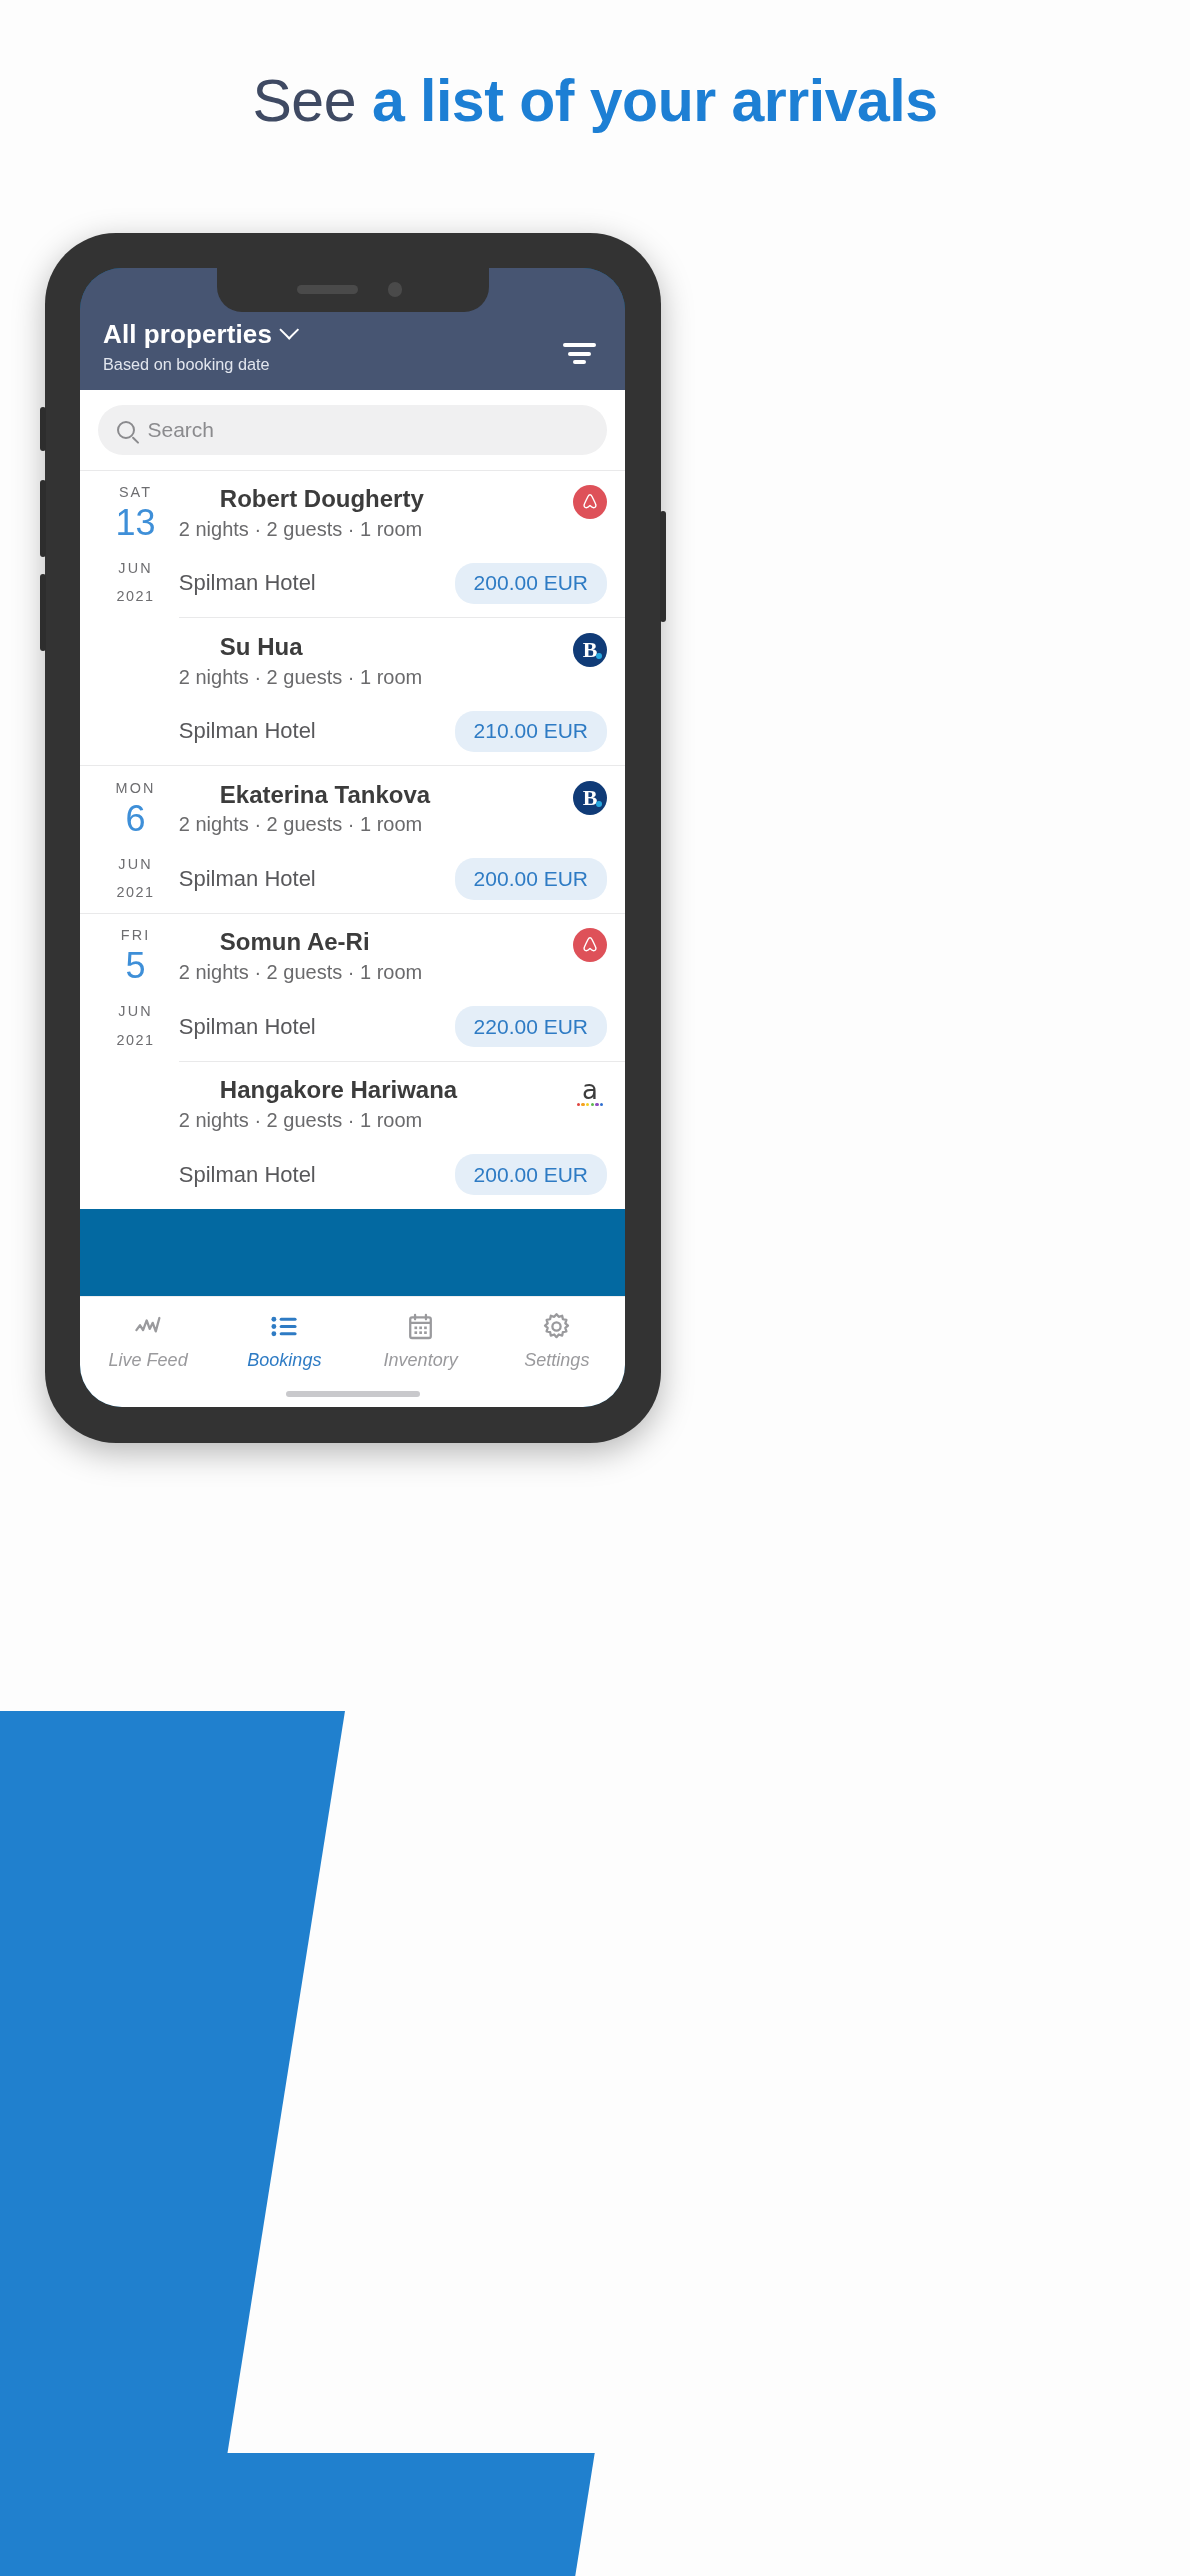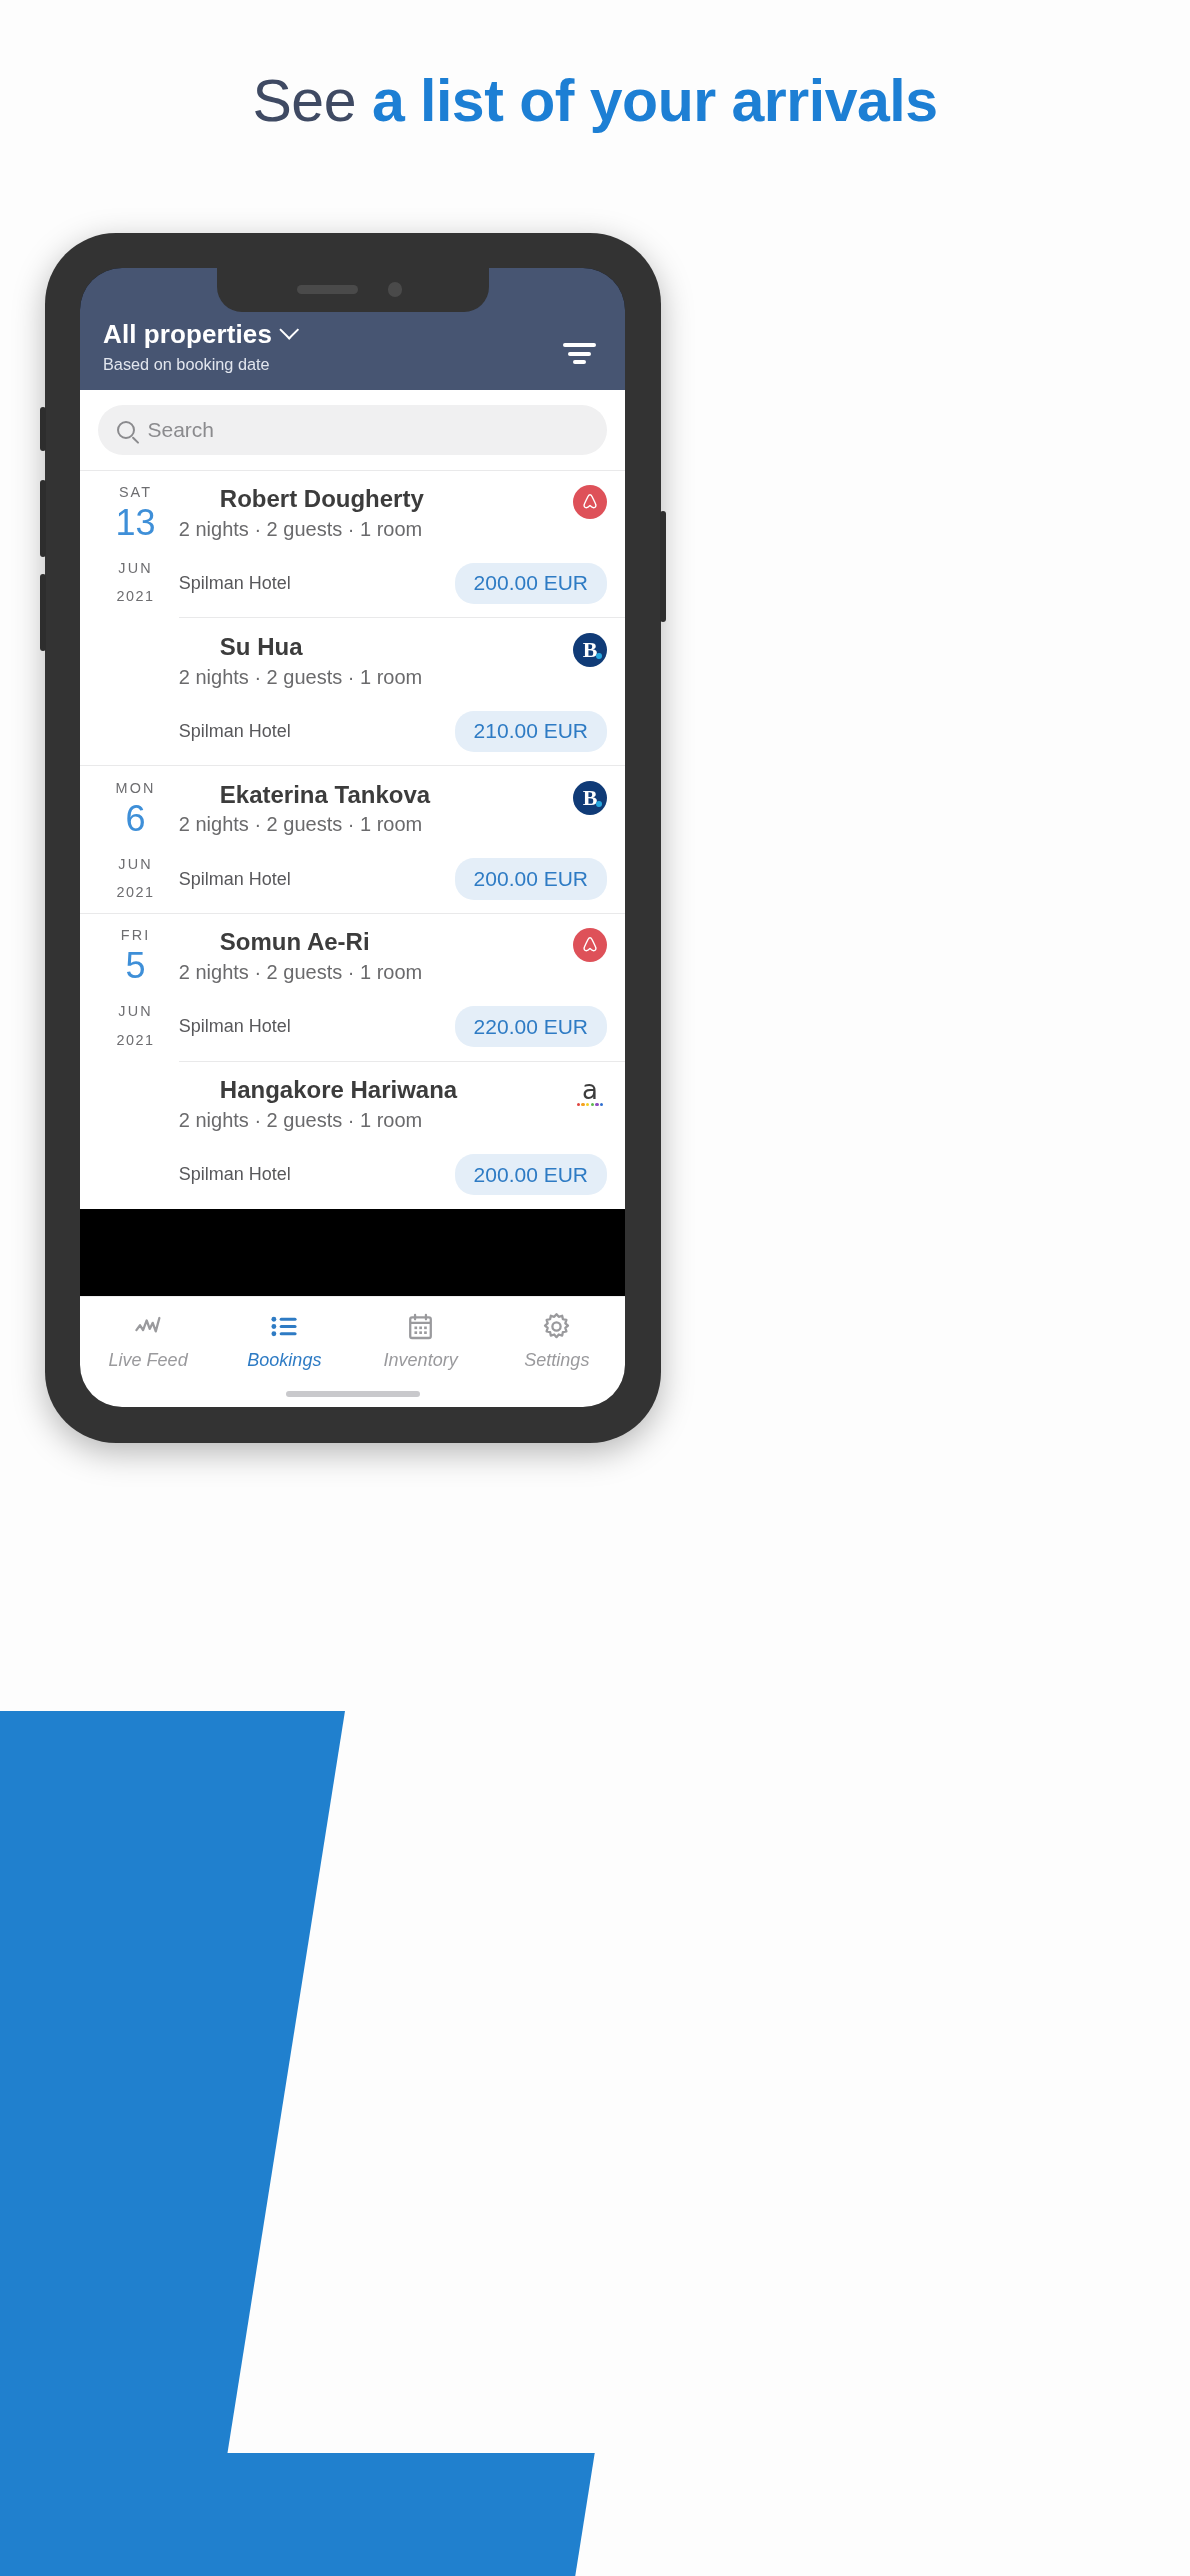--- a/index.html
+++ b/index.html
@@ -45,21 +45,21 @@
     position: absolute; left: 45px; top: 233px;
     width: 616px; height: 1210px;
     background: #333333;
     border-radius: 71px;
     box-shadow: 0 9.6px 33px rgba(0,0,0,.28);
     z-index: 4;
   }
   .phone-inner {
     position: absolute; left: 35px; top: 35px;
     width: 545px; height: 1139px;
-    background: #000000;
+    background: #0369a1;
     border-radius: 42px;
     overflow: hidden;
   }
   .notch {
     position: absolute; left: 50%; transform: translateX(-50%);
     top: 0; width: 272px; height: 44px;
     background: #333333;
     border-bottom-left-radius: 25px; border-bottom-right-radius: 25px;
     z-index: 30;
   }
@@ -118,21 +118,21 @@
   .d-dow { font-size: 14.4px; color: #6d6d70; letter-spacing: 2.1px; }
   .d-day { font-size: 36px; color: #3E8FD8; font-weight: 400; line-height: 42px; margin-top: 1.9px; }
   .d-mon { font-size: 14.4px; color: #6d6d70; letter-spacing: 2.1px; margin-top: 16px; }
   .d-yr  { font-size: 14.4px; color: #6d6d70; letter-spacing: 1.5px; margin-top: 12.5px; }
   .info-col { flex: 1; padding: 13.4px 0 0 5.8px; min-width: 0; }
   .rowtop { display: flex; align-items: flex-start; justify-content: space-between; }
   .guest { font-size: 24px; font-weight: 700; color: #3c3c3c; line-height: 29px; margin-left: 41px; }
   .meta  { font-size: 20px; color: #6a6a6c; margin-top: 3.8px; line-height: 25px; white-space: nowrap; }
   .rowbot { display: flex; align-items: center; justify-content: space-between;
             margin-top: 21px; padding-bottom: 13.4px; }
-  .prop { font-size: 18px; color: #58585b; }
+  .prop { font-size: 22px; color: #58585b; }
   .price {
     background: #e4eef8; color: #2E7BC4; font-size: 21px;
     padding: 8.6px 19px; border-radius: 19px; white-space: nowrap;
   }
   .sep { height: 1px; background: #e9e9ea; margin-left: 99px; }
   .sep-full { height: 1px; background: #e9e9ea; }
 
   
   .ch { width: 34px; height: 34px; flex: none; margin-left: 9.6px; margin-top: 1px; }
   .ch-airbnb { background: #DE5159; border-radius: 50%; display: flex; align-items: center; justify-content: center; }

